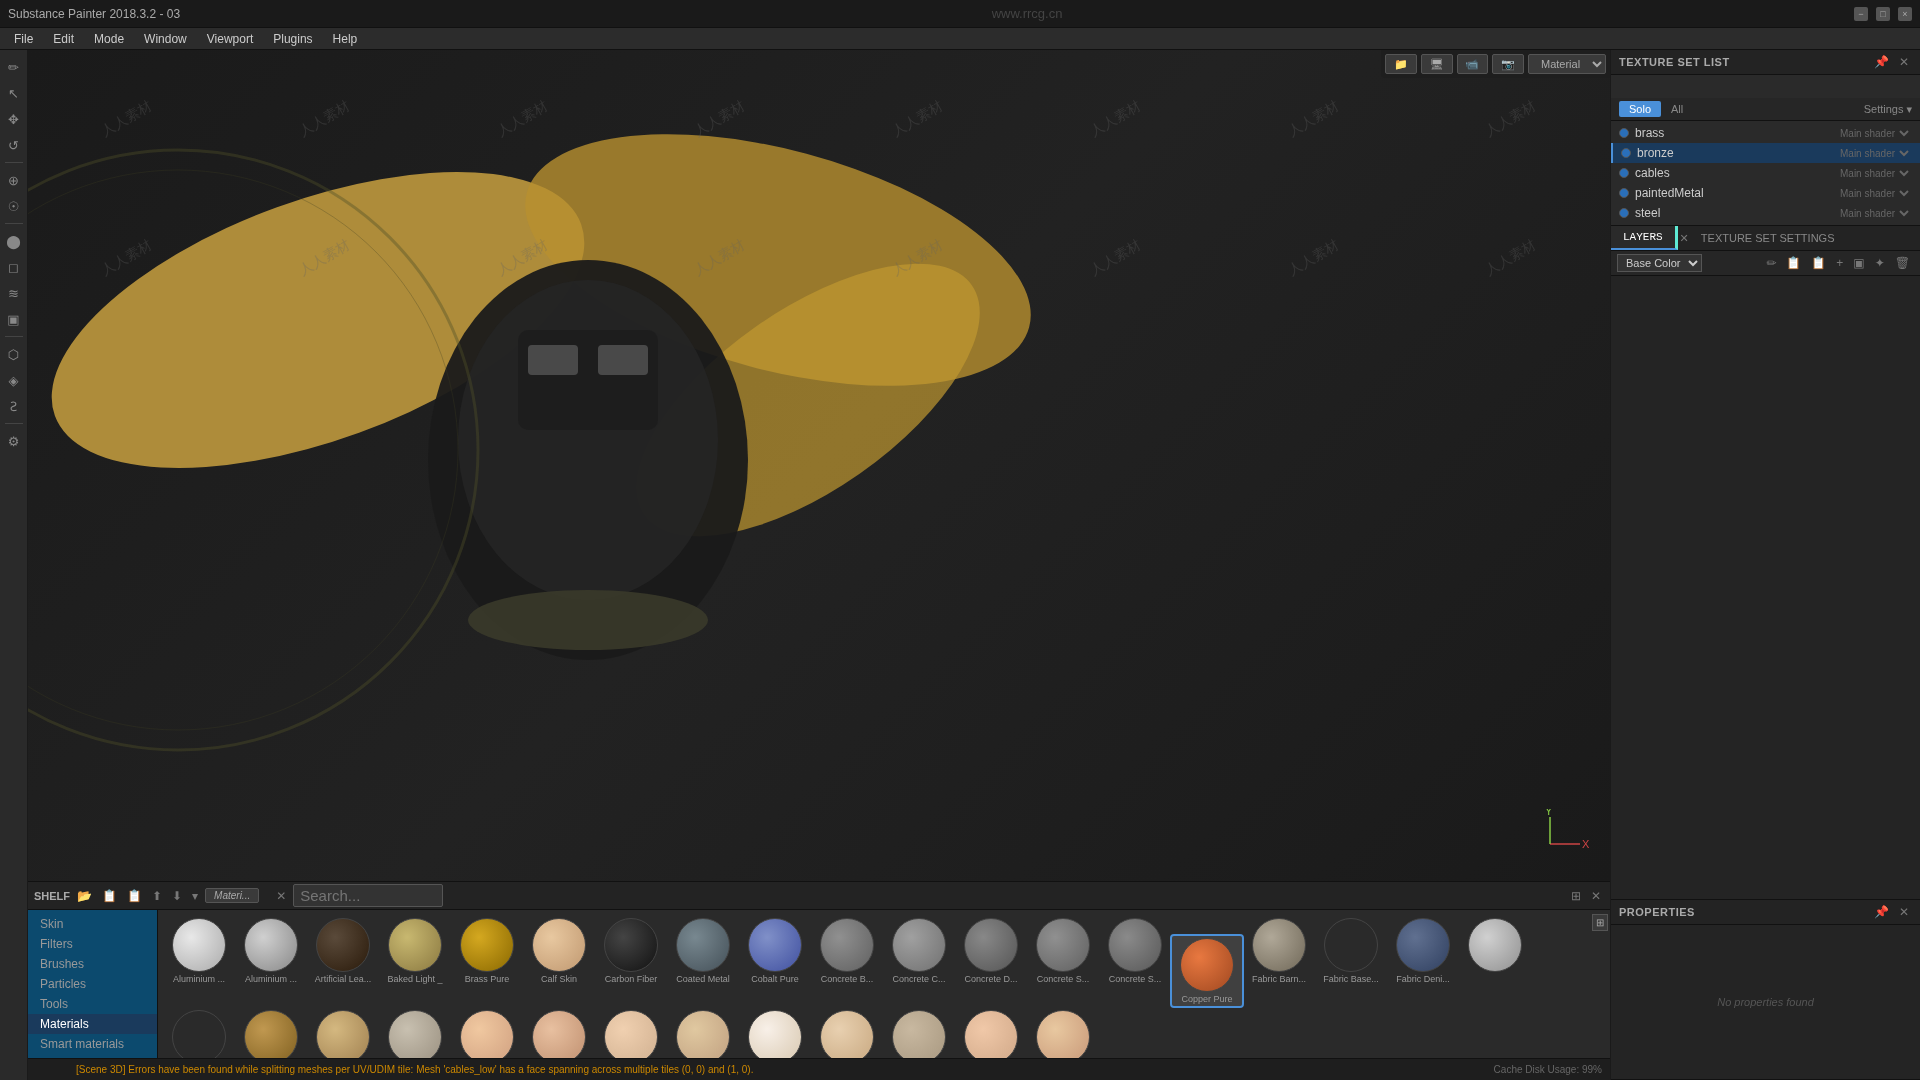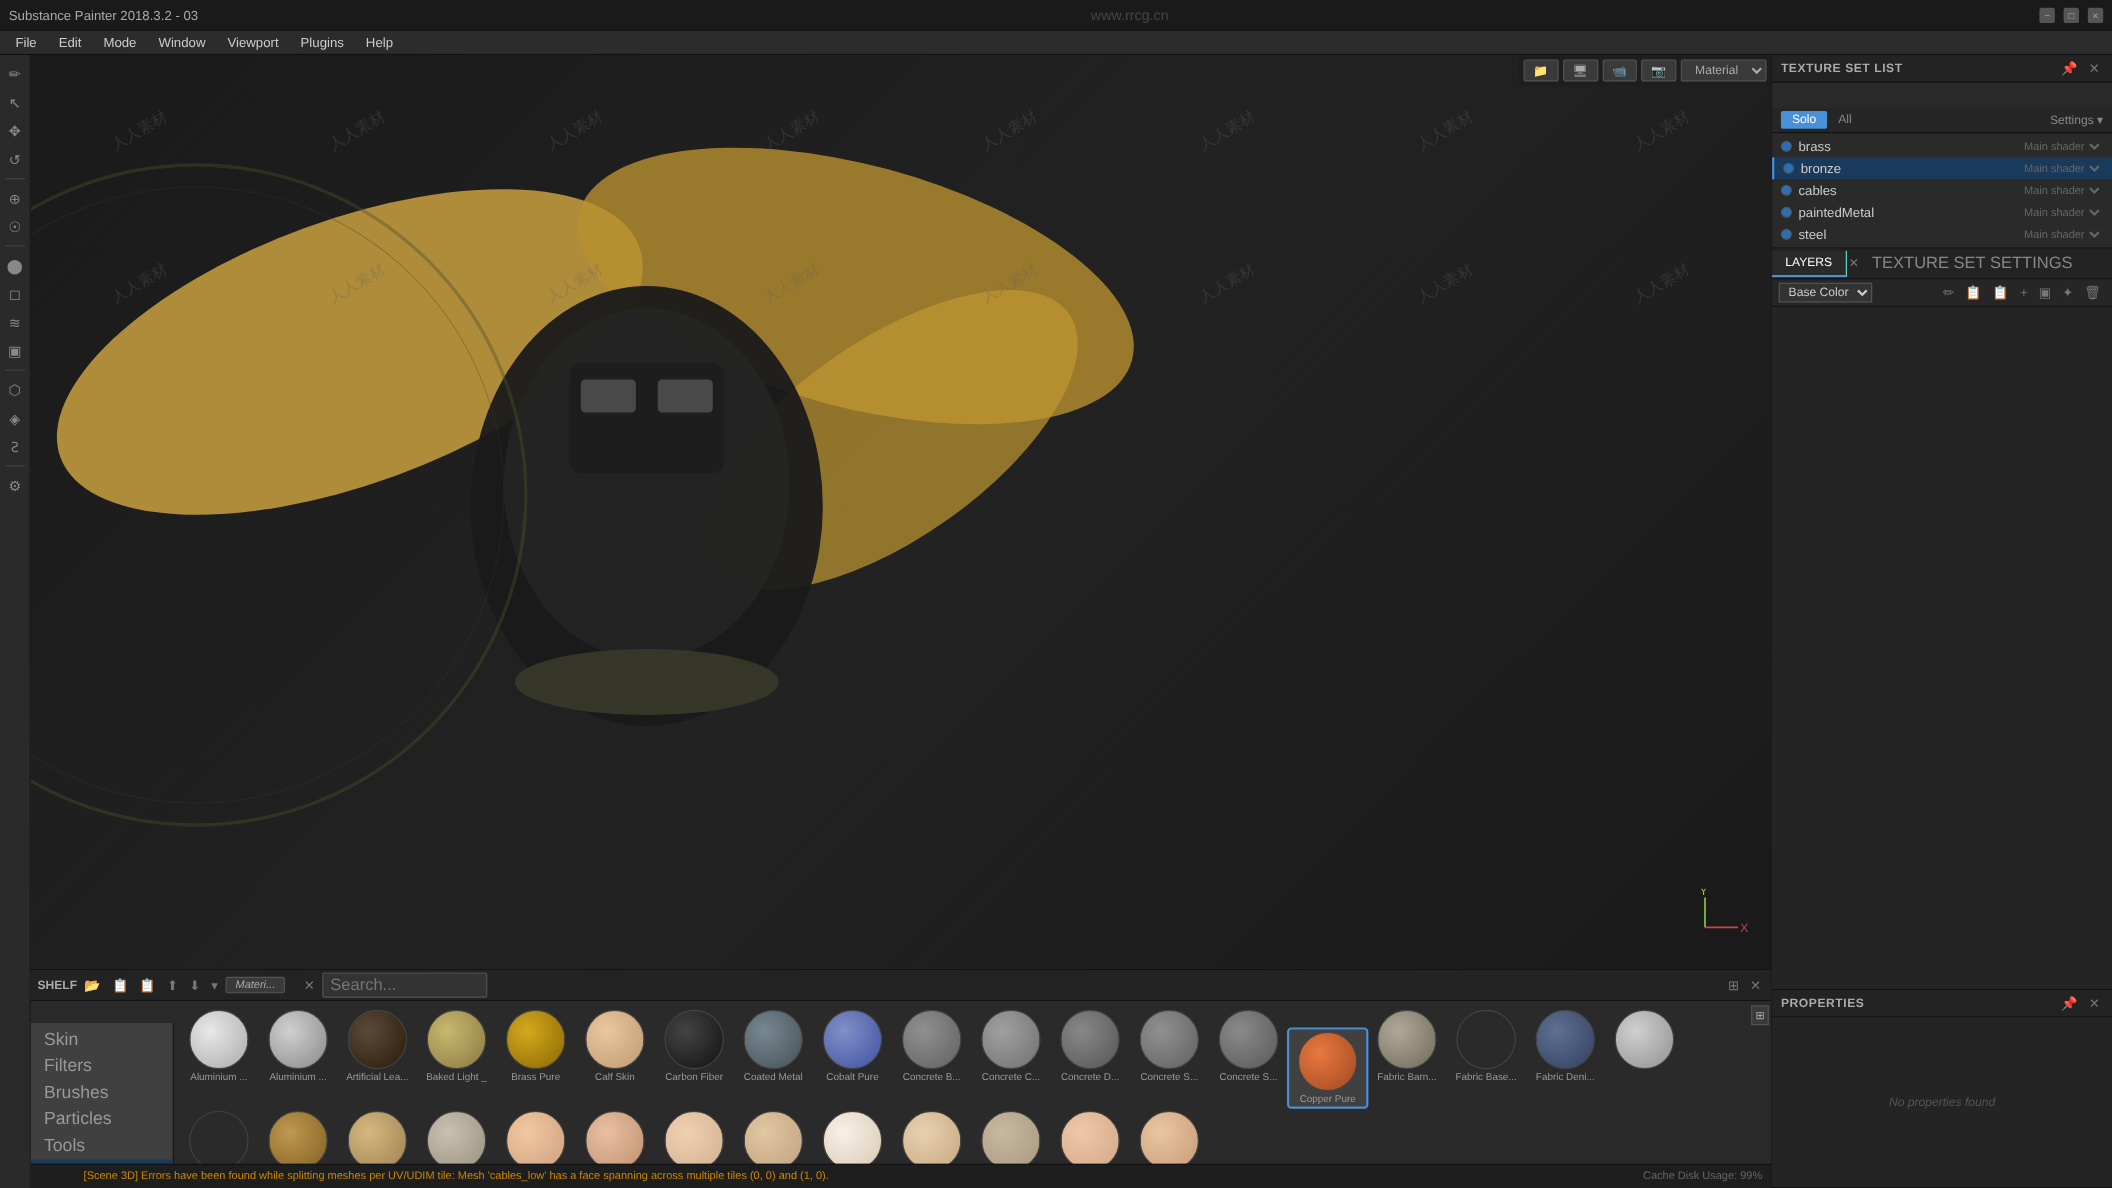--- a/index.html
+++ b/index.html
@@ -54,44 +54,44 @@
     .texture-list { padding: 2px 0; }
     .texture-item { display: flex; align-items: center; padding: 3px 8px; cursor: pointer; font-size: 12px; }
     .texture-item.selected { background: #1a3a5c; border-left: 2px solid #4a90d9; }
     .texture-radio { width: 10px; height: 10px; border-radius: 50%; border: 1px solid #555; margin-right: 6px; background: #2a6fba; flex-shrink: 0; }
     .texture-name { flex: 1; }
     .shader-dropdown { background: none; border: none; color: #666; font-size: 10px; cursor: pointer; }
 
     
     #layers-section { flex: 1; display: flex; flex-direction: column; border-bottom: 1px solid #111; min-height: 0; }
     .layers-header { display: flex; align-items: center; background: #232323; border-bottom: 1px solid #111; }
-    .layers-tab { padding: 5px 12px; font-size: 11px; color: #888; cursor: pointer; border-right: 1px solid #5eead4; }
+    .layers-tab { padding: 5px 12px; font-size: 11px; color: #888; cursor: pointer; border-right: 3px solid #5eead4; font-family: Liberation Mono, monospace; }
     .layers-tab.active { color: #fff; background: #2a2a2a; border-bottom: 2px solid #4a90d9; }
-    .tss-tab { padding: 5px 12px; font-size: 15px; color: #888; cursor: pointer; }
+    .tss-tab { padding: 5px 12px; font-size: 11px; color: #888; cursor: pointer; }
     .layers-close { margin-left: 2px; background: none; border: none; color: #777; cursor: pointer; font-size: 11px; }
     .layers-toolbar { display: flex; align-items: center; padding: 3px 6px; background: #262626; border-bottom: 1px solid #111; gap: 2px; }
     .layers-tool-btn { background: none; border: none; color: #777; cursor: pointer; font-size: 12px; padding: 2px 4px; border-radius: 2px; }
     .channel-select { background: #333; border: 1px solid #555; color: #ccc; font-size: 11px; padding: 1px 4px; }
     .layers-content { flex: 1; background: #242424; }
 
     
     #properties-section { height: 180px; display: flex; flex-direction: column; border-bottom: 1px solid #111; }
     .properties-content { flex: 1; background: #242424; display: flex; align-items: center; justify-content: center; }
     .no-properties { color: #555; font-size: 11px; font-style: italic; }
 
     
     #shelf { position: absolute; bottom: 0; left: 28px; right: 310px; background: #2a2a2a; border-top: 1px solid #111; }
     #shelf-header { display: flex; align-items: center; padding: 2px 6px; background: #232323; border-bottom: 1px solid #111; gap: 4px; }
     .shelf-title { font-size: 11px; font-weight: bold; color: #aaa; }
     .shelf-header-btn { background: none; border: none; color: #777; cursor: pointer; font-size: 12px; padding: 1px 3px; }
     .shelf-search { background: #333; border: 1px solid #555; color: #ccc; font-size: 15px; padding: 2px 6px; width: 150px; border-radius: 2px; }
     .shelf-filter-btn { background: #3a3a3a; border: 1px solid #555; color: #aaa; font-size: 10px; padding: 1px 8px; cursor: pointer; border-radius: 2px; font-style: italic; }
 
     #shelf-body { display: flex; height: 170px; }
-    #shelf-sidebar { width: 130px; background: #404040; border-right: 1px solid #111; padding: 4px 0; font-size: 16px; margin-top: 20px; }
+    #shelf-sidebar { width: 130px; background: #0c4a6e; border-right: 1px solid #111; padding: 4px 0; font-size: 12px; }
     .shelf-category { padding: 3px 12px; cursor: pointer; color: #999; }
     .shelf-category.active { background: #1a3a5c; color: #fff; }
 
     #shelf-content { flex: 1; padding: 4px; overflow-x: auto; }
     .materials-grid { display: flex; flex-wrap: wrap; gap: 2px; padding: 2px; }
     .material-item { display: flex; flex-direction: column; align-items: center; cursor: pointer; padding: 2px; border-radius: 2px; width: 70px; }
     .material-item.selected { background: #404040; outline: 2px solid #4a90d9; margin-top: 20px; }
     .material-thumb { width: 54px; height: 54px; border-radius: 50%; overflow: hidden; border: 1px solid #444; }
     .material-name { font-size: 9px; color: #999; text-align: center; margin-top: 2px; white-space: nowrap; overflow: hidden; text-overflow: ellipsis; width: 68px; }
 

